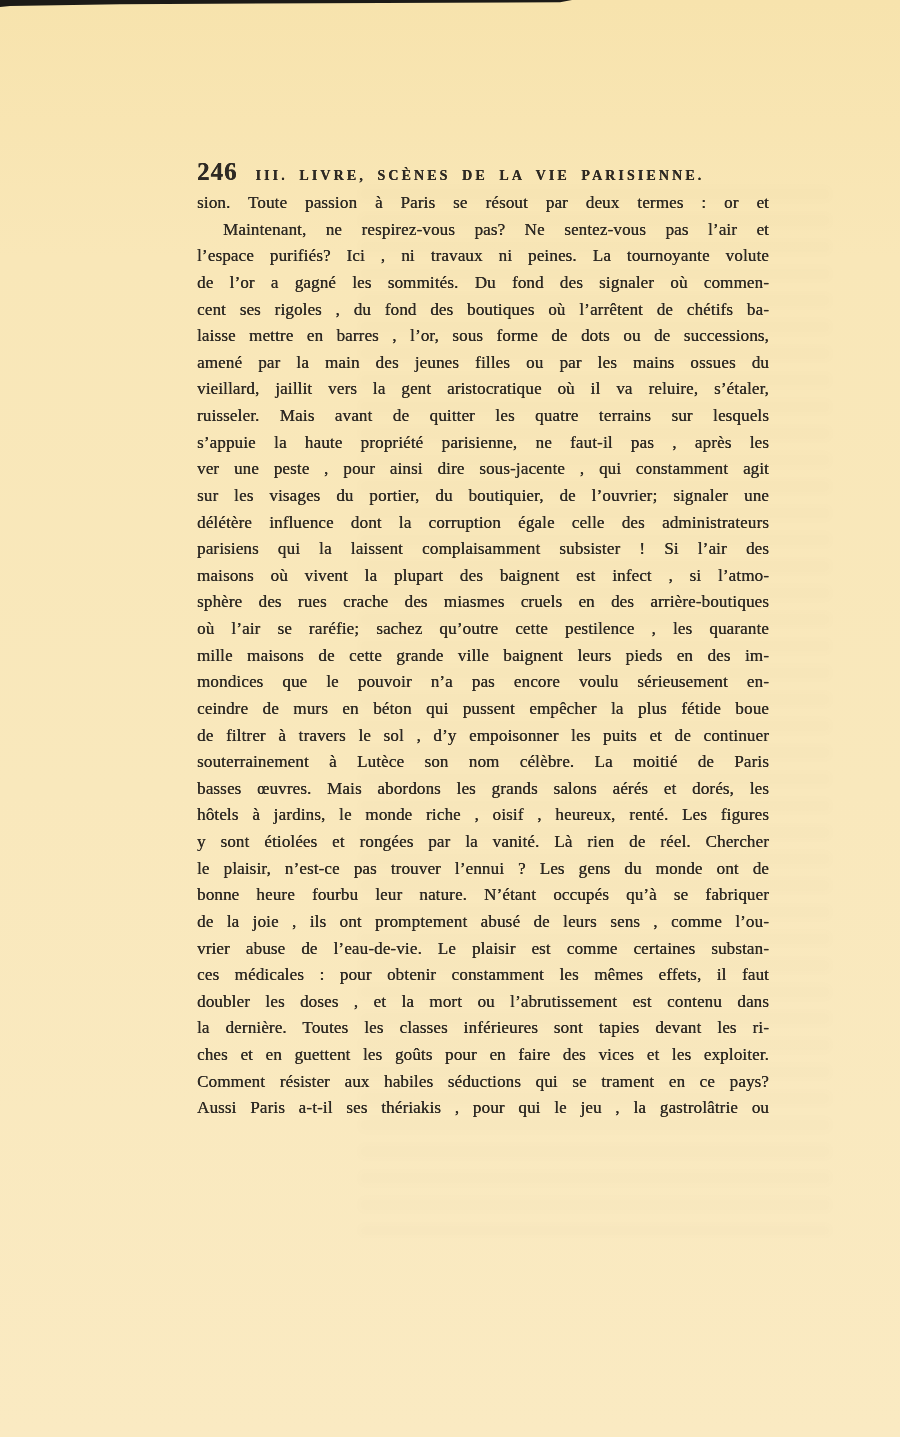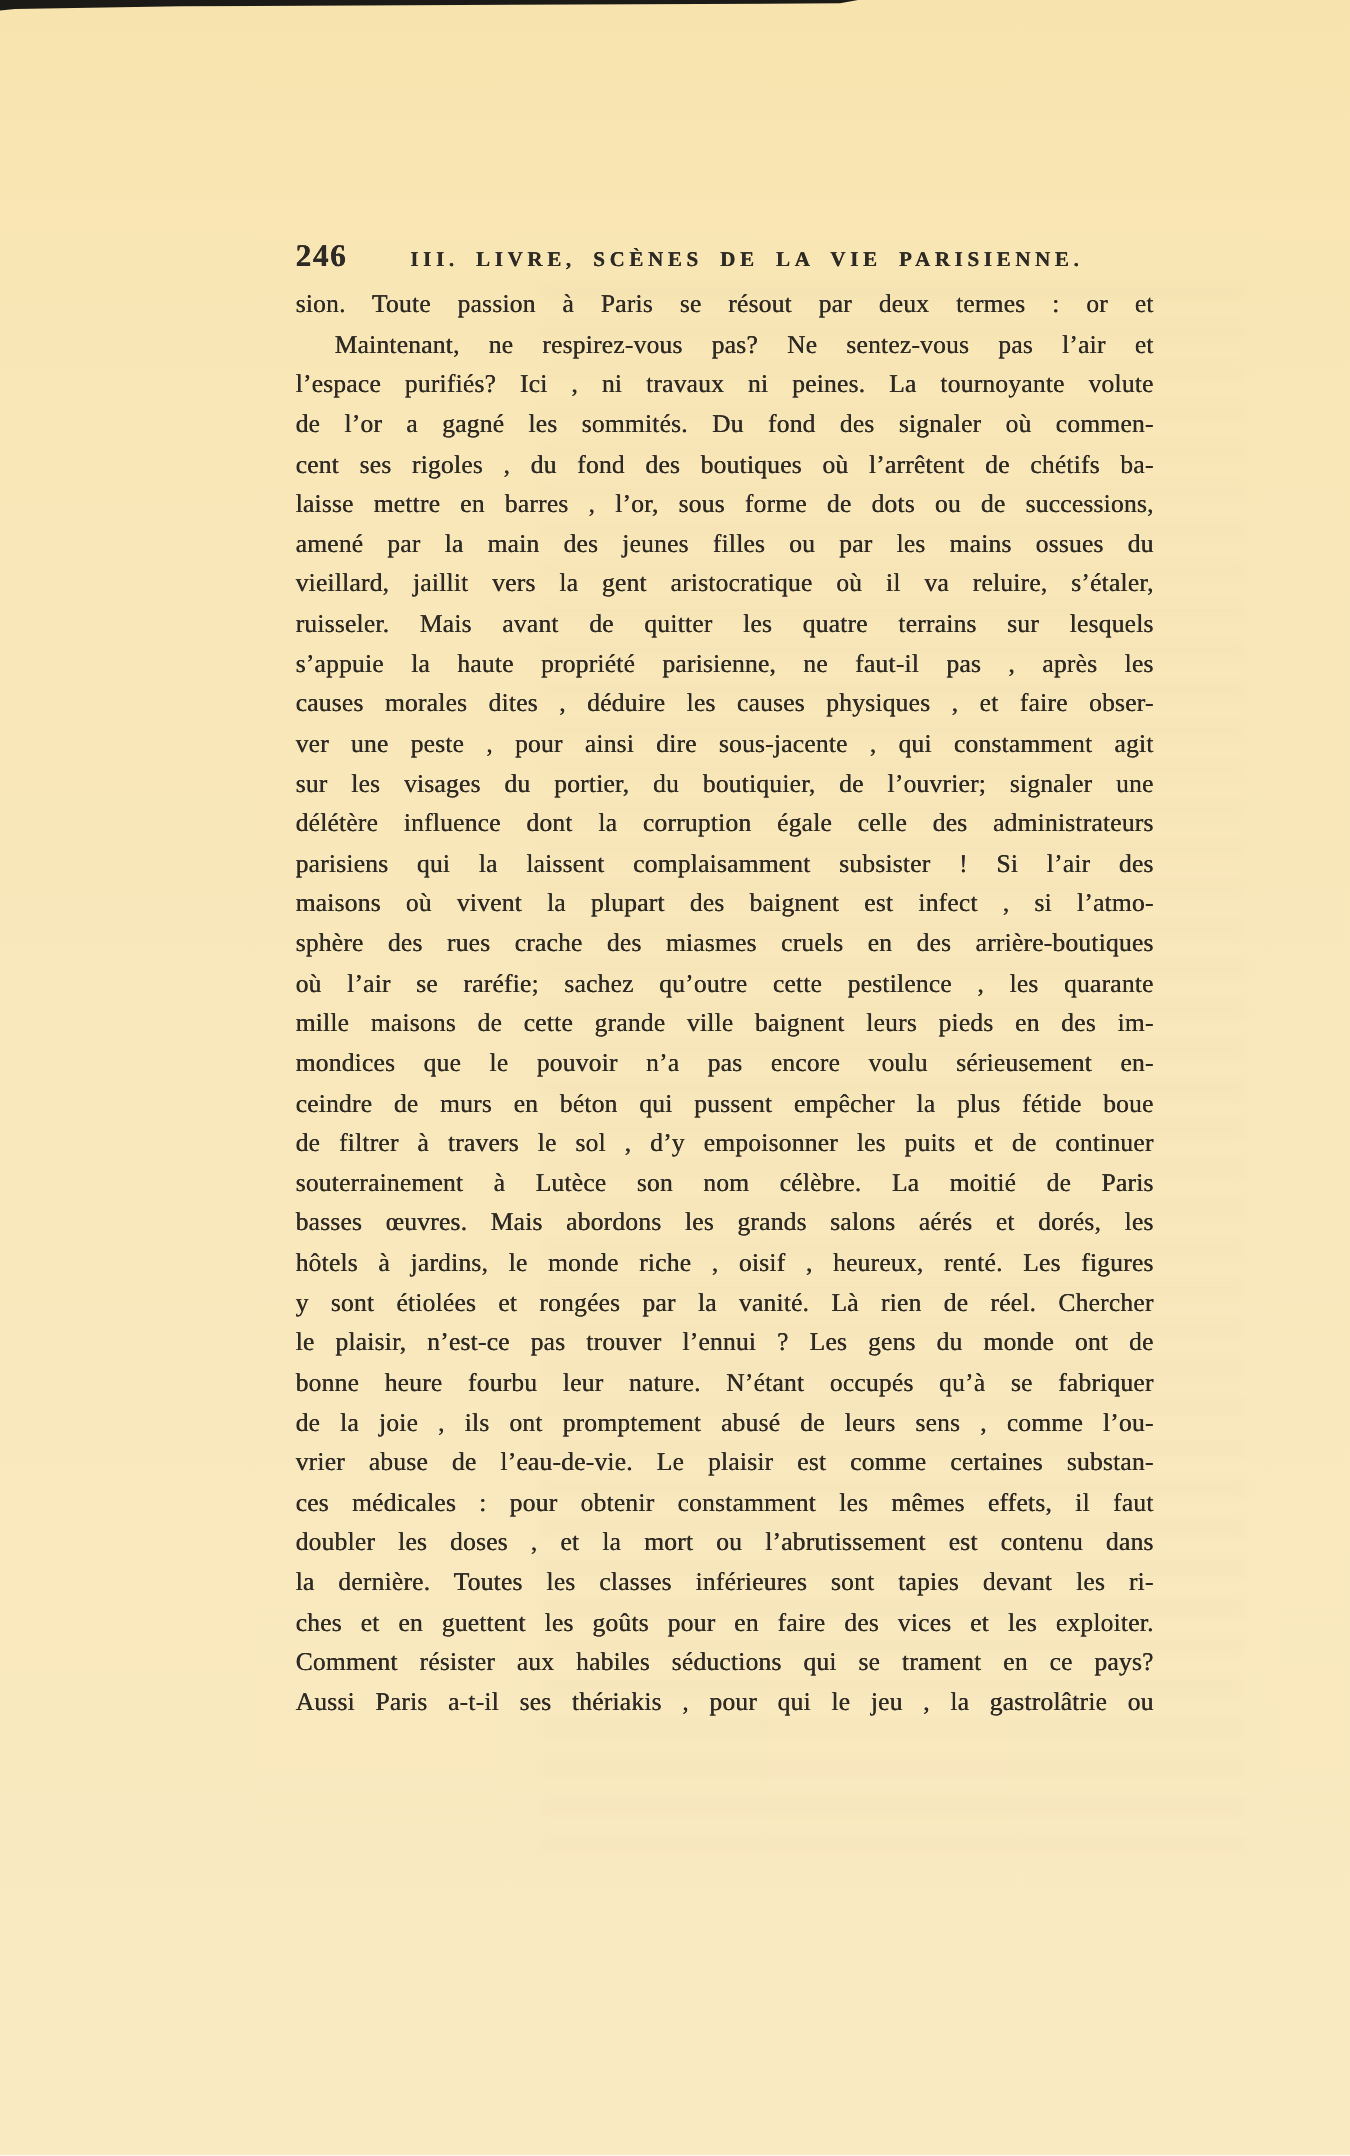--- a/index.html
+++ b/index.html
@@ -44,27 +44,27 @@
     top: 158px;
     width: 572px;
   }
   .running-head {
     display: flex;
     align-items: baseline;
     height: 26px;
     white-space: nowrap;
   }
   .page-number {
-    font-size: 21px;
+    font-size: 25px;
     font-weight: bold;
     letter-spacing: 1px;
     text-shadow: 0.2px 0 0 currentColor;
   }
   .head-title {
-    margin-left: 42px;
+    margin-left: 18px;
     font-size: 14px;
     font-weight: bold;
     letter-spacing: 3.1px;
     word-spacing: 5px;
     text-shadow: 0.2px 0 0 currentColor;
   }
   .text-block {
     margin-top: 6px;
     font-size: 17px;
     line-height: 26.62px;
@@ -109,21 +109,20 @@
         <div>
           <div class="line indent">Maintenant, ne respirez-vous pas? Ne sentez-vous pas l’air et</div>
           <div class="line">l’espace purifiés? Ici , ni travaux ni peines. La tournoyante volute</div>
           <div class="line">de l’or a gagné les sommités. Du fond des signaler où commen-</div>
           <div class="line">cent ses rigoles , du fond des boutiques où l’arrêtent de chétifs ba-</div>
           <div class="line">laisse mettre en barres , l’or, sous forme de dots ou de successions,</div>
           <div class="line">amené par la main des jeunes filles ou par les mains ossues du</div>
           <div class="line">vieillard, jaillit vers la gent aristocratique où il va reluire, s’étaler,</div>
           <div class="line">ruisseler. Mais avant de quitter les quatre terrains sur lesquels</div>
           <div class="line">s’appuie la haute propriété parisienne, ne faut-il pas , après les</div>
-          <div class="line">causes morales dites , déduire les causes physiques , et faire obser-</div>
           <div class="line">ver une peste , pour ainsi dire sous-jacente , qui constamment agit</div>
           <div class="line">sur les visages du portier, du boutiquier, de l’ouvrier; signaler une</div>
           <div class="line">délétère influence dont la corruption égale celle des administrateurs</div>
           <div class="line">parisiens qui la laissent complaisamment subsister ! Si l’air des</div>
           <div class="line">maisons où vivent la plupart des baignent est infect , si l’atmo-</div>
           <div class="line">sphère des rues crache des miasmes cruels en des arrière-boutiques</div>
           <div class="line">où l’air se raréfie; sachez qu’outre cette pestilence , les quarante</div>
           <div class="line">mille maisons de cette grande ville baignent leurs pieds en des im-</div>
           <div class="line">mondices que le pouvoir n’a pas encore voulu sérieusement en-</div>
           <div class="line">ceindre de murs en béton qui pussent empêcher la plus fétide boue</div>

